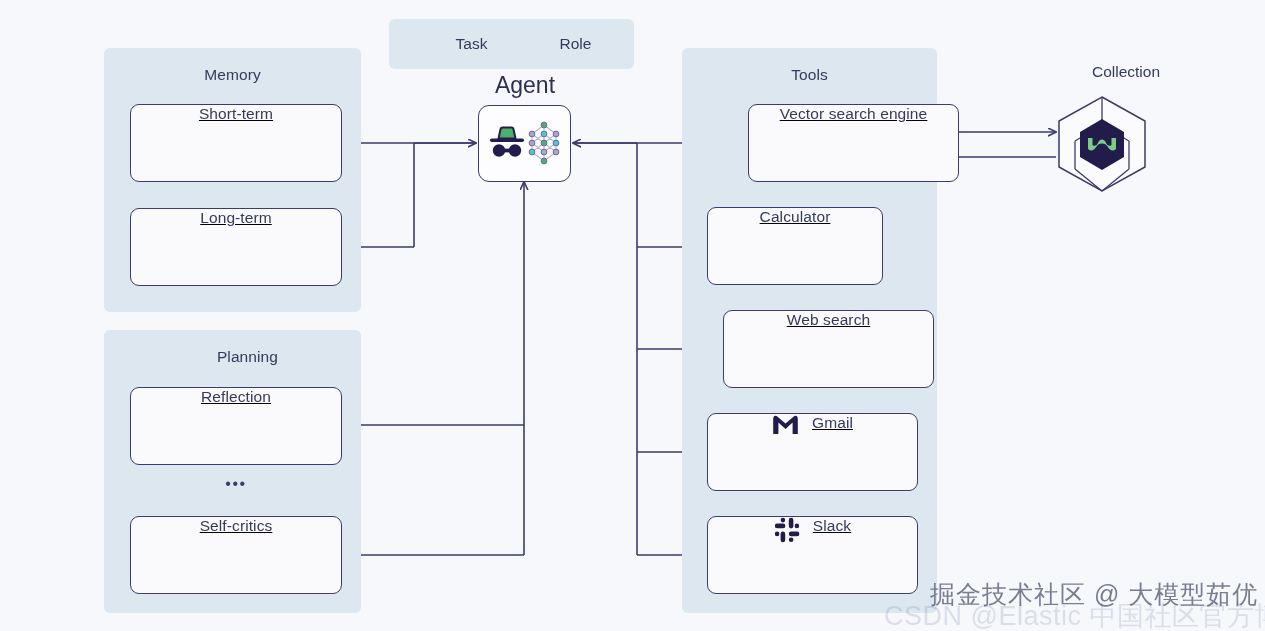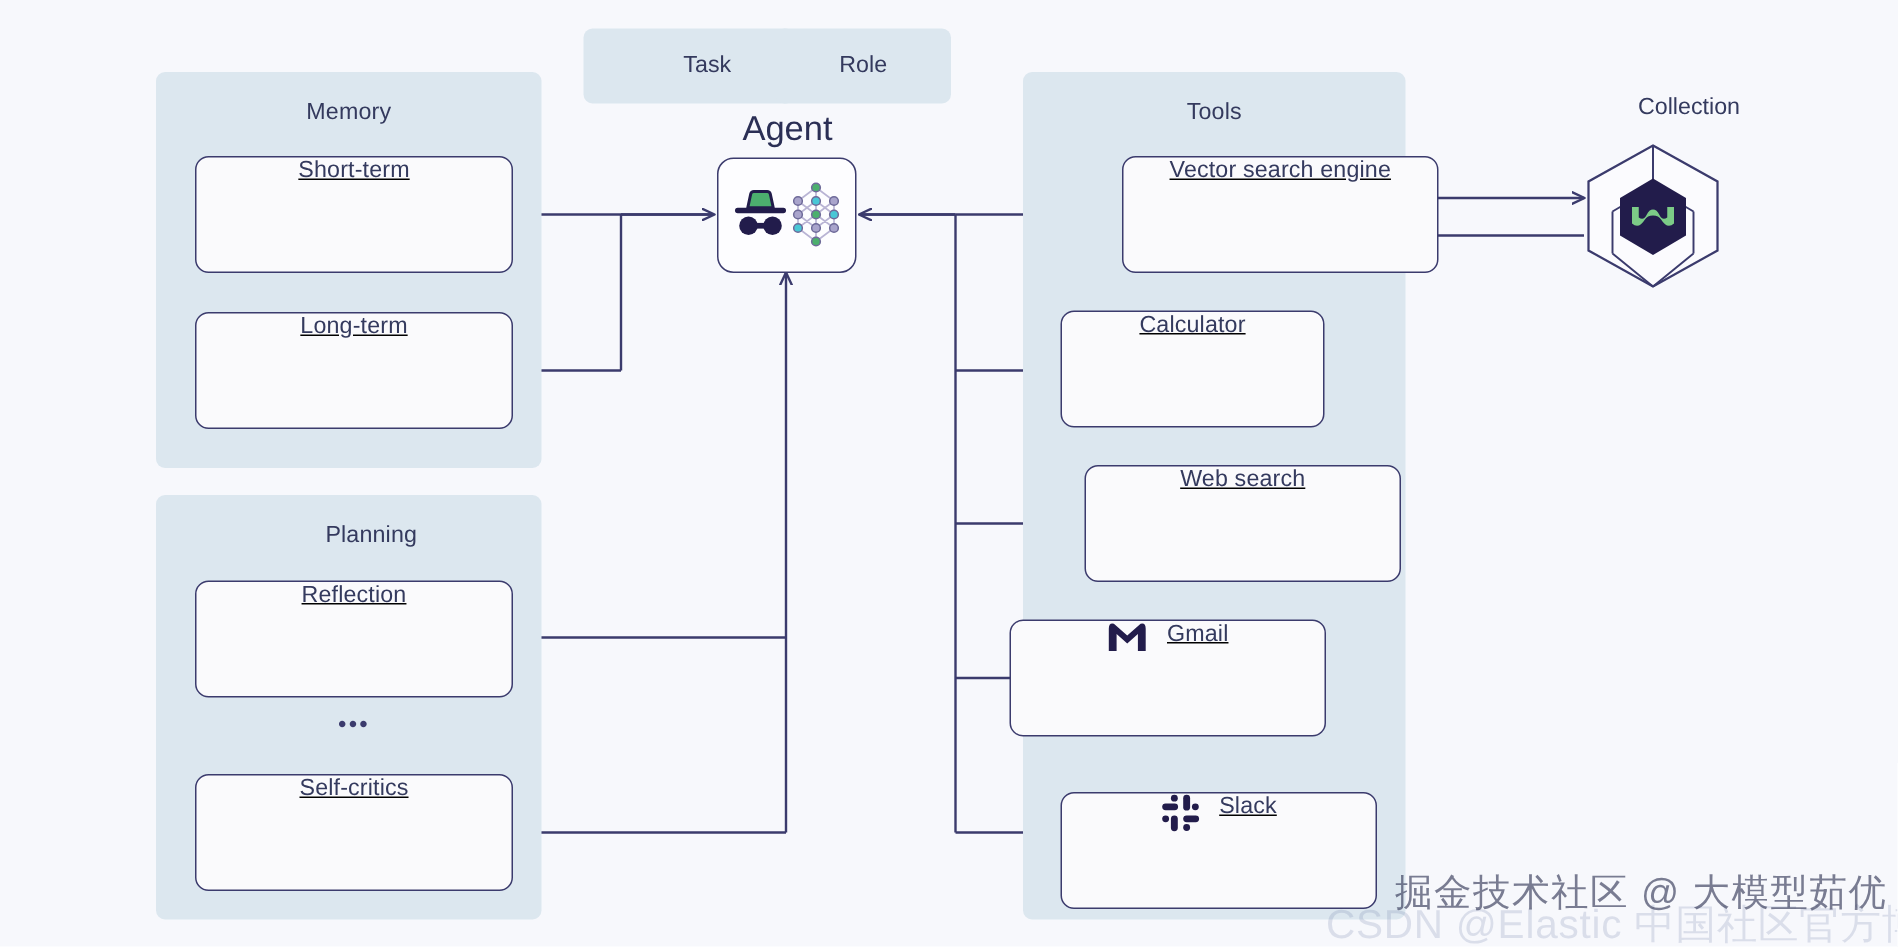--- a/index.html
+++ b/index.html
@@ -267,29 +267,29 @@
   </div>
 
   <div class="card" style="left:707px; top:207px; width:176px; height:78px;">
     <span class="card-label">Calculator</span>
   </div>
 
   <div class="card" style="left:707px; top:310px; width:211px; height:78px;margin-left:16px;">
     <span class="card-label">Web search</span>
   </div>
 
-  <div class="card" style="left:673px; top:413px; width:211px; height:78px;">
+  <div class="card" style="left:707px; top:413px; width:211px; height:78px;">
     <svg width="27" height="21" viewBox="0 0 27 21" xmlns="http://www.w3.org/2000/svg">
       <path d="M1.2,20 L1.2,5.2 Q1.2,1 4.6,1.9 L13.5,9.6 L22.4,1.9 Q25.8,1 25.8,5.2 L25.8,20
                L20.6,20 L20.6,8.6 L13.5,15 L6.4,8.6 L6.4,20 Z" fill="#221c4b"></path>
     </svg>
     <span class="card-label">Gmail</span>
   </div>
 
-  <div class="card" style="left:707px; top:528px; width:211px; height:78px;">
+  <div class="card" style="left:707px; top:516px; width:211px; height:78px;">
     <svg width="26" height="26" viewBox="0 0 26 26" xmlns="http://www.w3.org/2000/svg">
       <g fill="#221c4b">
         <rect x="0.8" y="14.6" width="4.6" height="4.6" rx="2.3"></rect>
         <rect x="6.6" y="14.6" width="4.6" height="10.6" rx="2.3"></rect>
         <rect x="6.6" y="0.8" width="4.6" height="4.6" rx="2.3"></rect>
         <rect x="0.8" y="6.6" width="10.6" height="4.6" rx="2.3"></rect>
         <rect x="20.6" y="6.6" width="4.6" height="4.6" rx="2.3"></rect>
         <rect x="14.8" y="0.8" width="4.6" height="10.6" rx="2.3"></rect>
         <rect x="14.8" y="20.4" width="4.6" height="4.6" rx="2.3"></rect>
         <rect x="14.8" y="14.6" width="10.6" height="4.6" rx="2.3"></rect>

